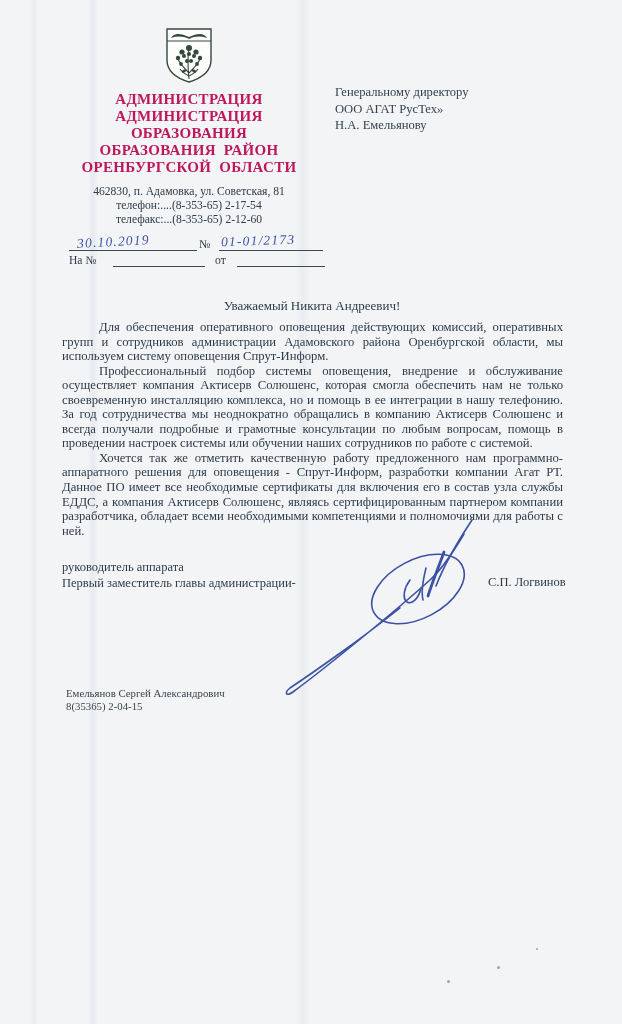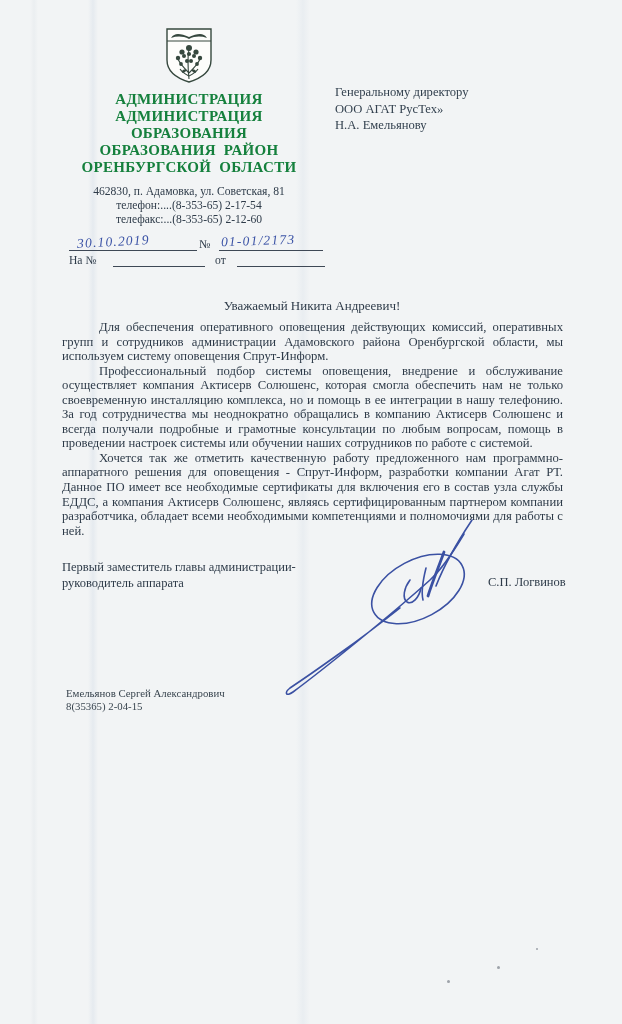--- a/index.html
+++ b/index.html
@@ -16,21 +16,21 @@
   .streak{position:absolute;top:0;bottom:0;pointer-events:none;}
   .streak.s1{left:88px;width:10px;background:linear-gradient(90deg,transparent,rgba(120,150,190,0.10),transparent);}
   .streak.s2{left:296px;width:14px;background:linear-gradient(90deg,transparent,rgba(130,160,195,0.08),transparent);}
   .streak.s3{left:30px;width:8px;background:linear-gradient(90deg,transparent,rgba(140,160,180,0.07),transparent);}
   .speck{position:absolute;width:3px;height:3px;border-radius:50%;background:#5a616b;opacity:.55;}
 
   
   .org-block{position:absolute;left:53px;top:27px;width:272px;text-align:center;}
   .emblem{width:48px;height:57px;}
   .org-name{margin-top:3px;font-weight:bold;font-size:15px;line-height:17px;
-            letter-spacing:.3px;word-spacing:4px;color:#15803d;text-align:center;}
+            letter-spacing:.3px;word-spacing:4px;color:#be185d;text-align:center;}
   .org-contacts{margin-top:9px;font-size:11.6px;line-height:13.8px;color:#2e3b49;}
 
   
   .ref{position:absolute;left:55px;top:236px;width:290px;height:36px;font-size:11.6px;}
   .ref .hw{font-style:italic;color:#3b53a6;font-size:13.5px;letter-spacing:1.2px;white-space:nowrap;}
   .hw-date{position:absolute;left:22px;top:-2px;transform:rotate(-3deg);}
   .hw-num{position:absolute;left:166px;top:-3px;transform:rotate(-2deg);}
   .no-sign{position:absolute;left:144px;top:1px;font-size:12px;}
   .uline{position:absolute;border-bottom:1.3px solid #3e4855;height:0;}
   .u1{left:14px;top:14px;width:128px;}
@@ -132,22 +132,22 @@
 
   <div class="salutation">Уважаемый Никита Андреевич!</div>
 
   <div class="body-text">
     <p>Для обеспечения оперативного оповещения действующих комиссий, оперативных групп и сотрудников администрации Адамовского района Оренбургской области, мы используем систему оповещения Спрут-Информ.</p>
     <p>Профессиональный подбор системы оповещения, внедрение и обслуживание осуществляет компания Актисерв Солюшенс, которая смогла обеспечить нам не только своевременную инсталляцию комплекса, но и помощь в ее интеграции в нашу телефонию. За год сотрудничества мы неоднократно обращались в компанию Актисерв Солюшенс и всегда получали подробные и грамотные консультации по любым вопросам, помощь в проведении настроек системы или обучении наших сотрудников по работе с системой.</p>
     <p>Хочется так же отметить качественную работу предложенного нам программно-аппаратного решения для оповещения - Спрут-Информ, разработки компании Агат РТ. Данное ПО имеет все необходимые сертификаты для включения его в состав узла службы ЕДДС, а компания Актисерв Солюшенс, являясь сертифицированным партнером компании разработчика, обладает всеми необходимыми компетенциями и полномочиями для работы с ней.</p>
   </div>
 
   <div class="sig-pos">
+    <div>руководитель аппарата</div>
     <div>Первый заместитель главы администрации-</div>
-    <div>руководитель аппарата</div>
   </div>
 
   <svg class="sig-svg" width="260" height="190" viewBox="0 0 260 190">
     <g fill="none" stroke="#3b51a3" stroke-width="1.6" stroke-linecap="round">
       <ellipse cx="178" cy="71" rx="50" ry="29" transform="rotate(-28 178 71)"></ellipse>
       <path d="M160 90 C120 122 68 158 50 170 C44 175 46 179 53 174 C80 154 150 98 190 62 C200 53 212 36 224 16"></path>
       <path d="M232 2 C220 20 205 45 196 68"></path>
       <path d="M170 62 C164 70 162 80 167 84 C172 87 179 80 181 70"></path>
       <path d="M186 50 C183 62 181 74 183 82"></path>
       <path d="M204 34 C199 48 192 65 188 78" stroke-width="2.8"></path>

